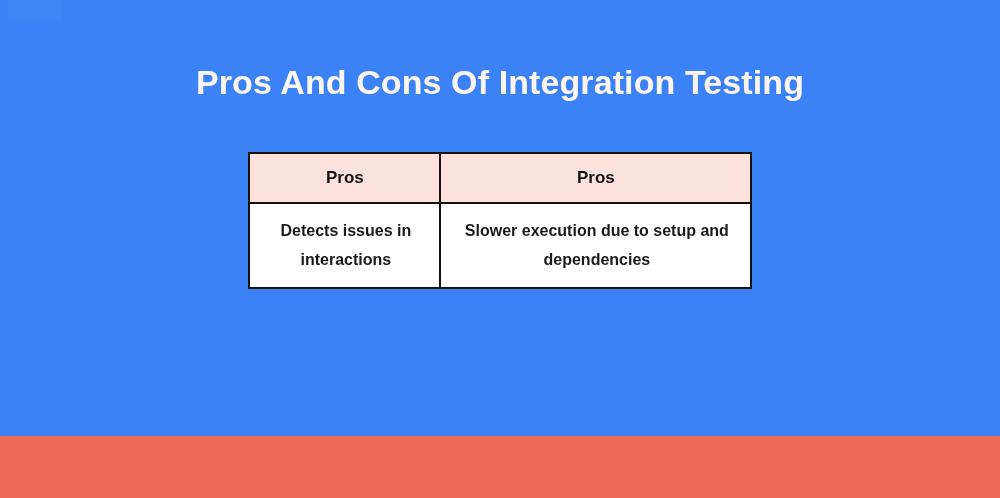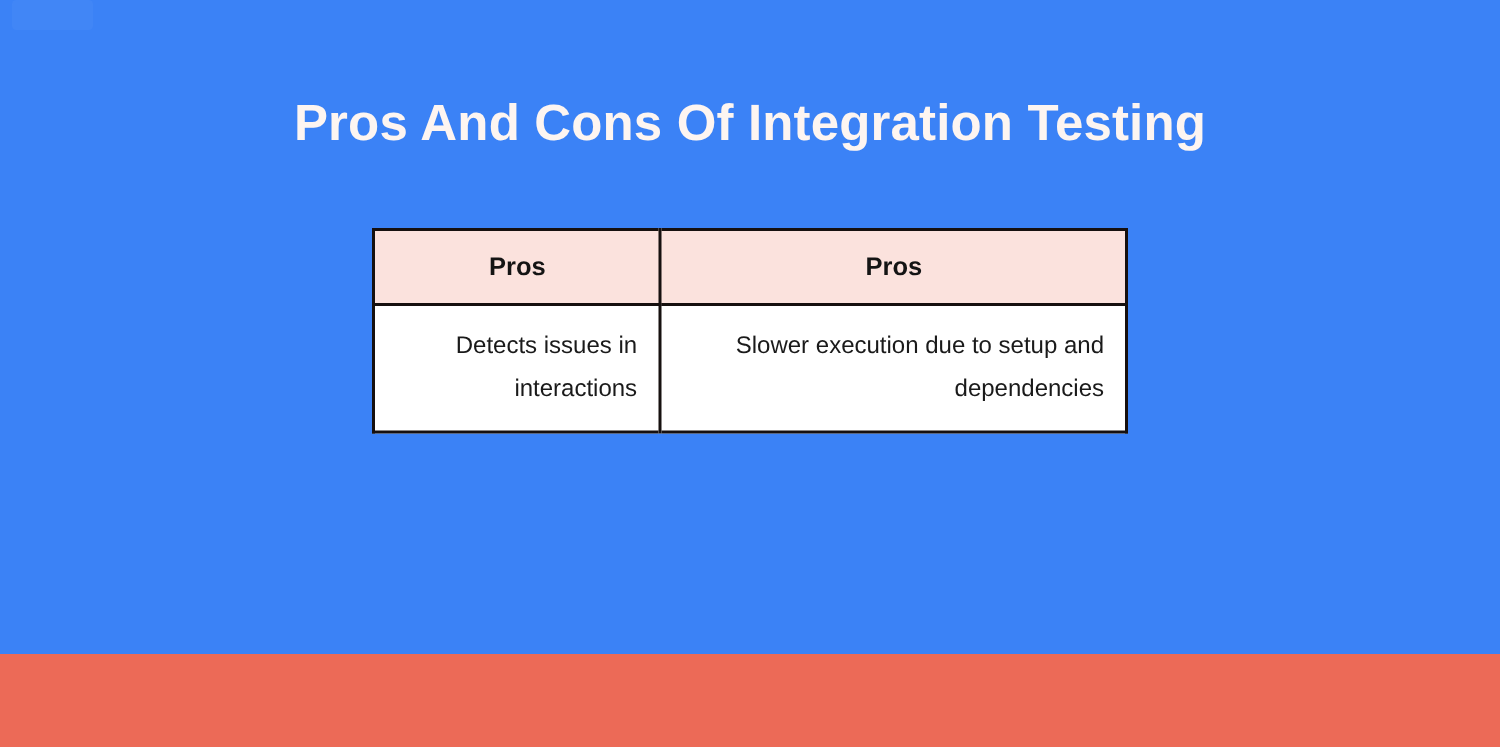--- a/index.html
+++ b/index.html
@@ -83,23 +83,23 @@
     box-sizing: content-box;
     vertical-align: middle;
   }
   table.proscons thead th:last-child {
     border-right: none;
   }
 
   table.proscons tbody td {
     border-right: 2px solid #16100f;
     border-bottom: 2px solid #16100f;
-    text-align: right;
+    text-align: center;
     font-size: 16px;
-    font-weight: normal;
+    font-weight: bold;
     color: #1a1a1a;
     line-height: 29px;
     padding: 12px 14px 13px 17px;
     height: 53px;
     vertical-align: middle;
     box-sizing: content-box;
   }
   table.proscons tbody td:last-child {
     border-right: none;
     margin-left: 48px;

